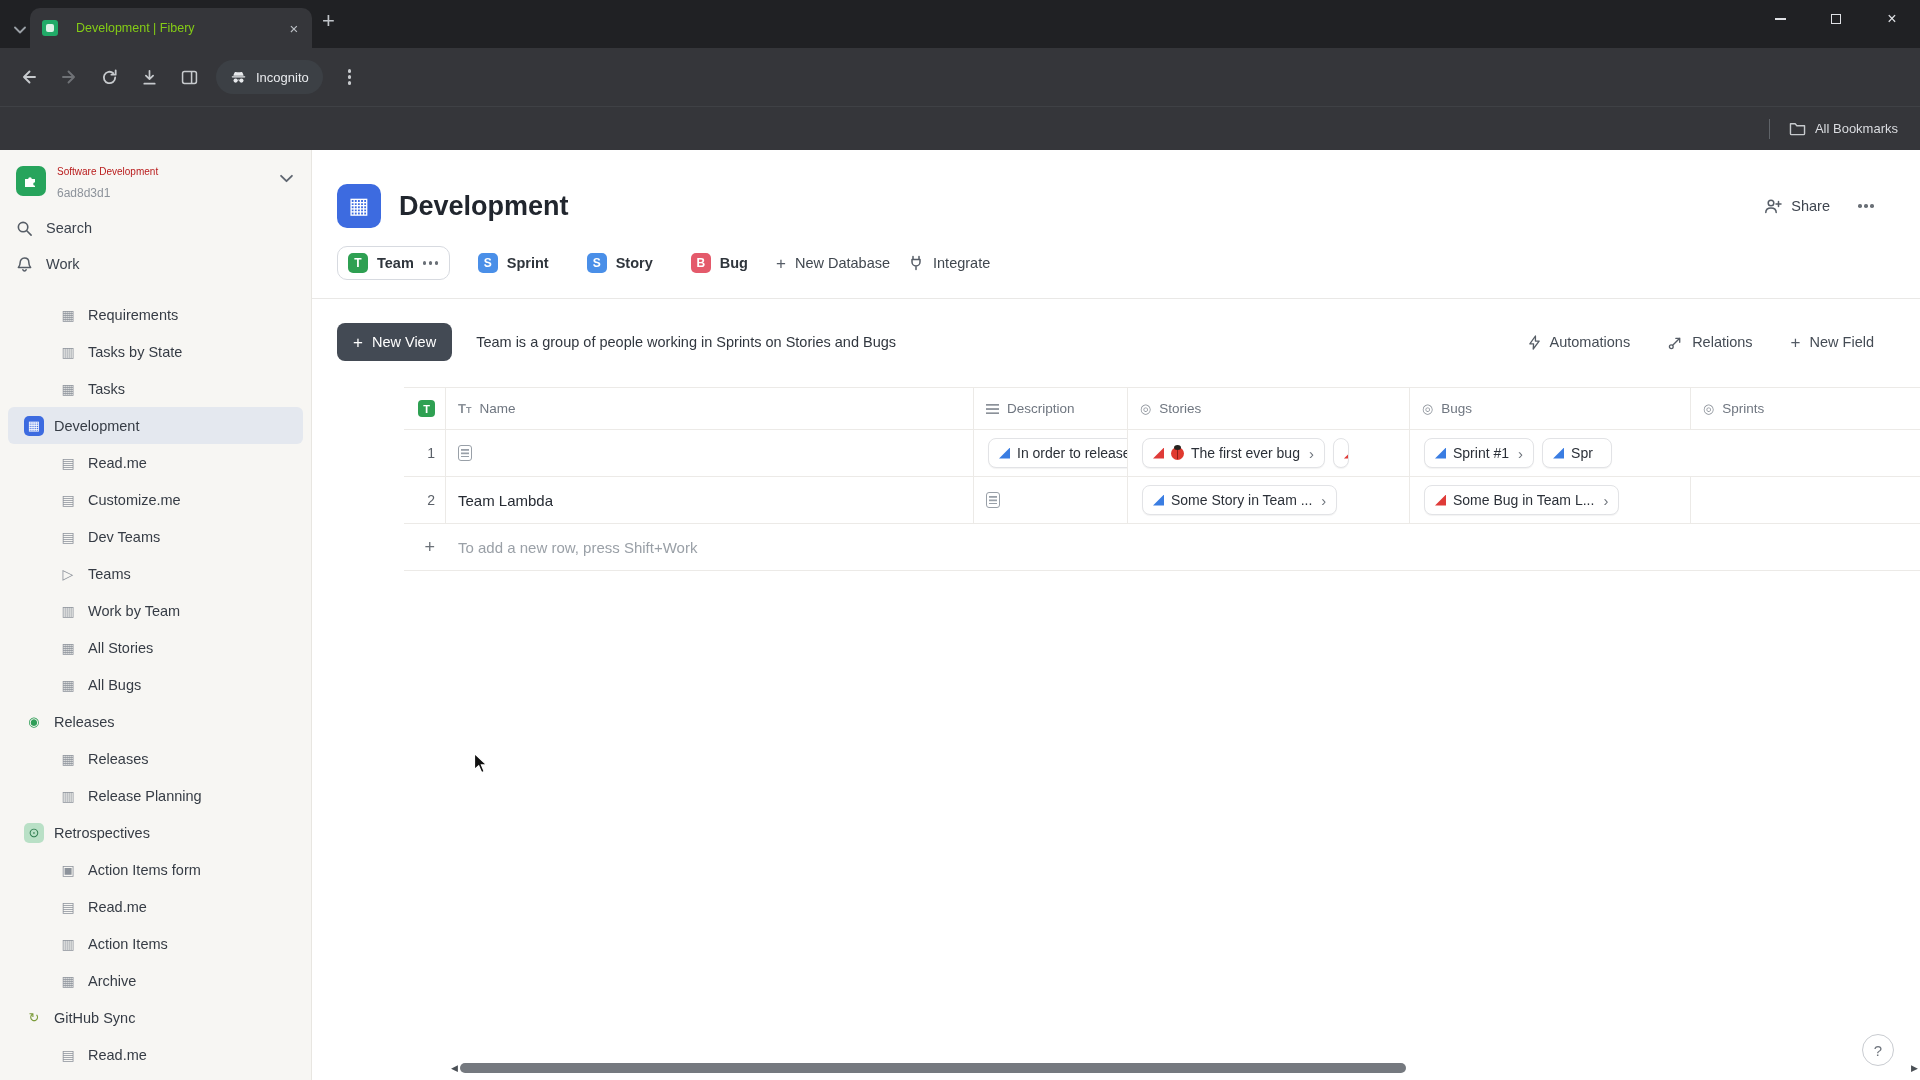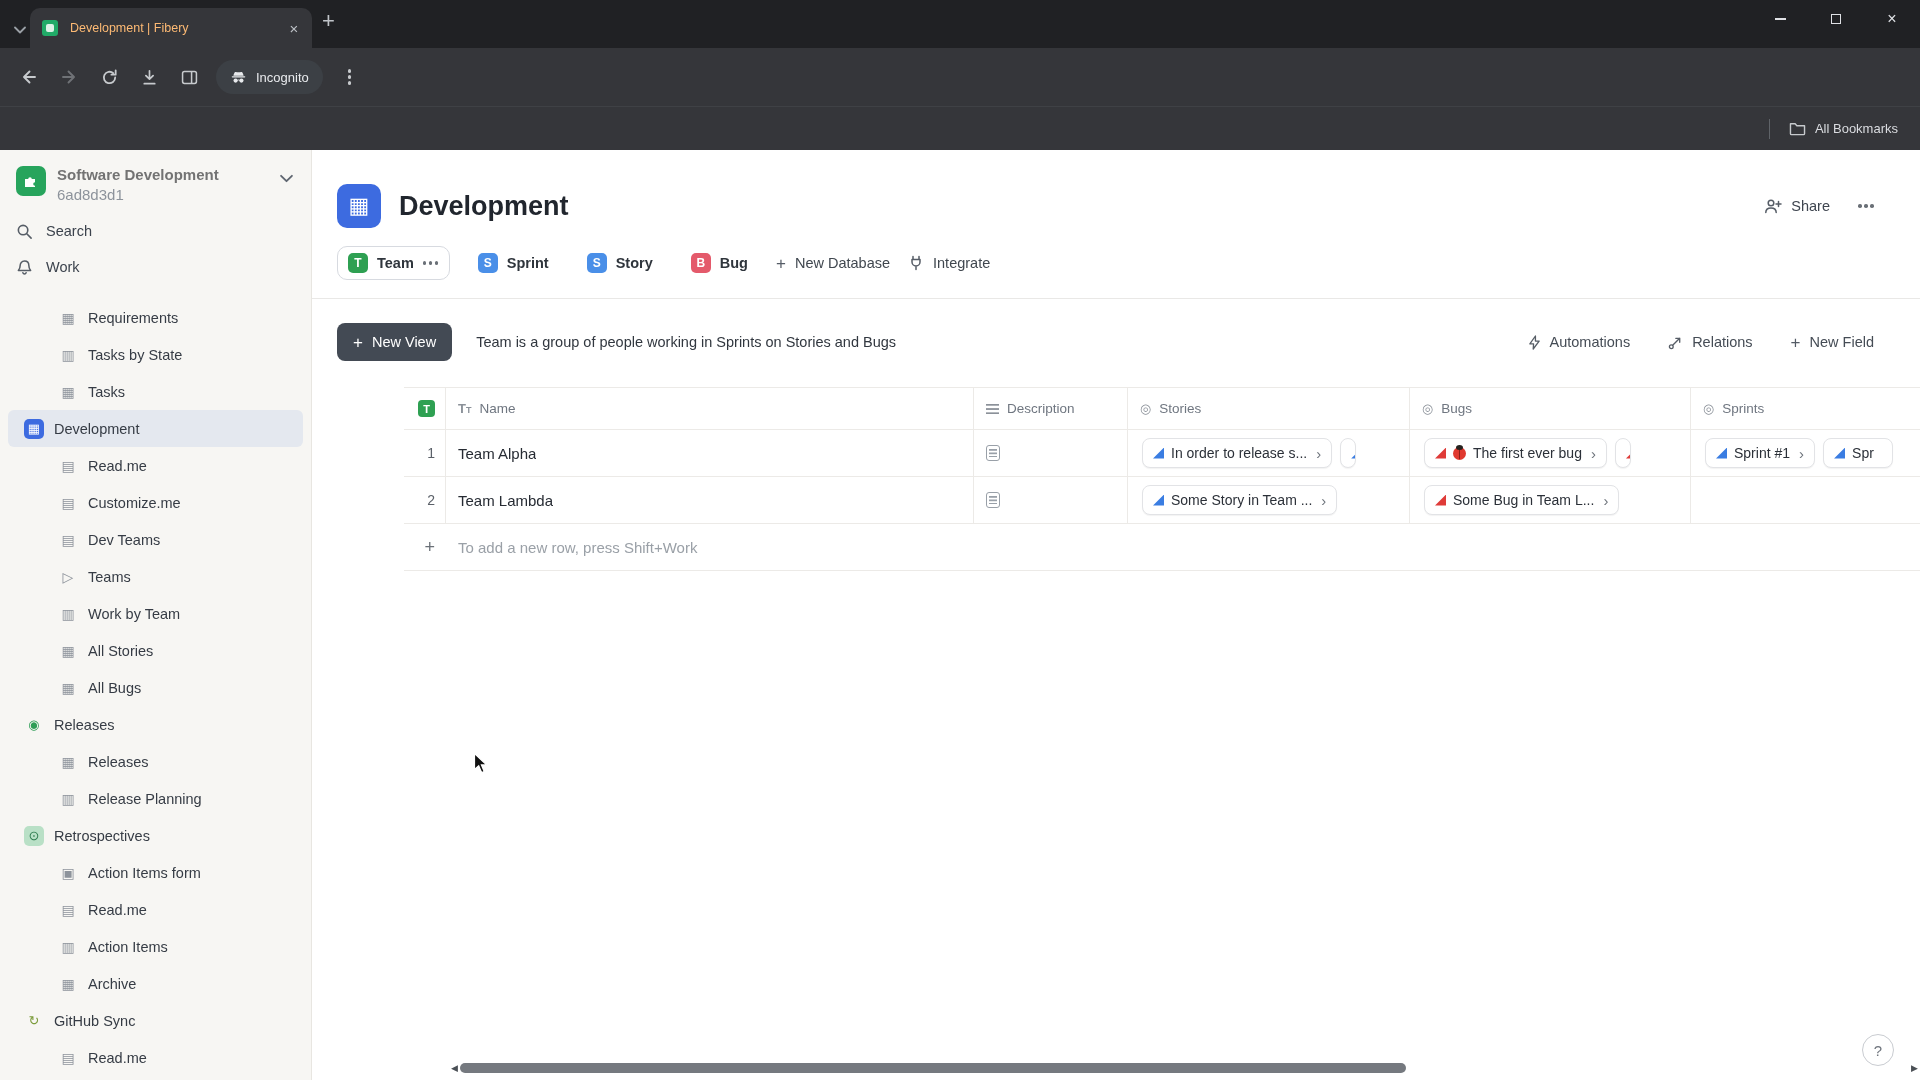--- a/index.html
+++ b/index.html
@@ -6,21 +6,21 @@
   html,body{width:1920px;height:1080px;overflow:hidden}
   body{font-family:"Liberation Sans",sans-serif;background:#fff;color:#2b3036}
   .window{width:1920px;height:1080px;display:flex;flex-direction:column}
 
   
   .tabstrip{height:48px;background:#202124;display:flex;align-items:flex-end;position:relative;flex:none}
   .tabsearch{color:#9aa0a6;margin:0 4px 14px 14px;display:flex}
   .tab{height:40px;width:282px;background:#35363a;border-radius:10px 10px 0 0;display:flex;align-items:center;padding:0 8px 0 12px}
   .favicon{width:16px;height:16px;border-radius:3px;background:#21ab68;flex:none;position:relative}
   .favicon::after{content:"";position:absolute;left:4px;top:4px;width:8px;height:8px;border-radius:2px;background:rgba(255,255,255,.85)}
-  .tab-title{color:#fdba74;font-size:12.5px;margin-left:12px;flex:1;white-space:nowrap;overflow:hidden}
+  .tab-title{color:#84cc16;font-size:12.5px;margin-left:18px;flex:1;white-space:nowrap;overflow:hidden}
   .tab-close{color:#bdc1c6;font-size:15px;width:20px;height:20px;border-radius:50%;display:flex;align-items:center;justify-content:center;flex:none}
   .newtab{color:#c0c4c9;font-size:22px;line-height:1;margin:0 0 16px 10px}
   .wincontrols{position:absolute;right:0;top:0;height:38px;display:flex}
   .winbtn{width:56px;height:38px;display:flex;align-items:center;justify-content:center;color:#dfe1e5;font-size:16px}
   .min-glyph{width:11px;height:1.4px;background:currentColor;display:block}
   .max-glyph{width:10px;height:10px;border:1.3px solid currentColor;display:block}
 
   .toolbar{height:58px;background:#35363a;display:flex;align-items:center;padding:0 10px;gap:2px;flex:none}
   .tbtn{width:38px;height:38px;border-radius:50%;display:flex;align-items:center;justify-content:center;color:#c7cacd}
   .tbtn.disabled{color:#6f7276}
@@ -36,22 +36,22 @@
   .dots-h::before{content:"";position:absolute;left:0;top:0;width:3.5px;height:3.5px;border-radius:50%;background:#6a7077;box-shadow:6px 0 0 #6a7077,12px 0 0 #6a7077}
 
   .bookmarks{height:44px;background:#35363a;border-top:1px solid #3f4145;display:flex;align-items:center;justify-content:flex-end;padding:0 22px;color:#dadce0;font-size:13px;gap:9px;flex:none}
   .bm-sep{width:1px;height:20px;background:#5f6368;margin-right:10px}
 
   
   .app{flex:1;display:flex;min-height:0;background:#fff}
   .sidebar{width:312px;background:#f7f6f3;border-right:1px solid #e8e6e1;padding-top:12px;display:flex;flex-direction:column;overflow:hidden;flex:none}
   .ws-header{display:flex;align-items:flex-start;padding:4px 16px 10px;position:relative}
   .ws-icon{width:30px;height:30px;border-radius:7px;background:#27a45c;display:flex;align-items:center;justify-content:center;margin-right:11px;flex:none}
-  .ws-name{font-size:15px;font-weight:700;color:#737373;line-height:1.2}
-  .ws-id{font-size:15px;color:#8d939b;margin-top:2px}
+  .ws-name{font-size:10px;font-weight:400;color:#b91c1c;line-height:1.2}
+  .ws-id{font-size:12px;color:#8d939b;margin-top:8px}
   .ws-chevron{position:absolute;right:18px;top:12px;color:#5f6670;display:flex}
   .side-row{height:36px;display:flex;align-items:center;padding:0 16px;gap:13px;color:#3c434d;font-size:14.5px}
   .side-row .svg-ic{color:#565d66;display:flex}
   .side-nav{margin-top:14px;flex:1;overflow:hidden}
   .side-item{height:37px;display:flex;align-items:center;gap:10px;padding:0 10px 0 16px;color:#363c45;font-size:14.5px;margin:0 8px;border-radius:6px}
   .side-item.lvl1{padding-left:50px}
   .side-item.selected{background:#e4e8ef}
   .side-icon{width:20px;text-align:center;color:#8d939b;font-size:14px;flex:none}
   .app-ic{width:20px;height:20px;border-radius:5px;display:flex;align-items:center;justify-content:center;font-size:13px;flex:none}
 
@@ -435,23 +435,20 @@
             <span class="rel-icon">◎</span>
             <span>Sprints</span>
           </div>
         </div>
         <div>
             <div class="trow">
               <div class="tcell gutter">
                 <span class="rownum">1</span>
               </div>
               <div class="tcell">
-                <span class="name-text">Team Alpha</span>
-              </div>
-              <div class="tcell">
                 <span class="doc-ic"></span>
               </div>
               <div class="tcell chips">
                 <div class="chip">
                   <span class="tri" style="background: rgb(58, 125, 226);"></span>
                   <span class="chip-text">In order to release s...</span>
                   <span class="chev">›</span>
                 </div>
                 <div class="chip clipped" style="width: 16px;">
                   <span class="tri" style="background: rgb(58, 125, 226);"></span>

